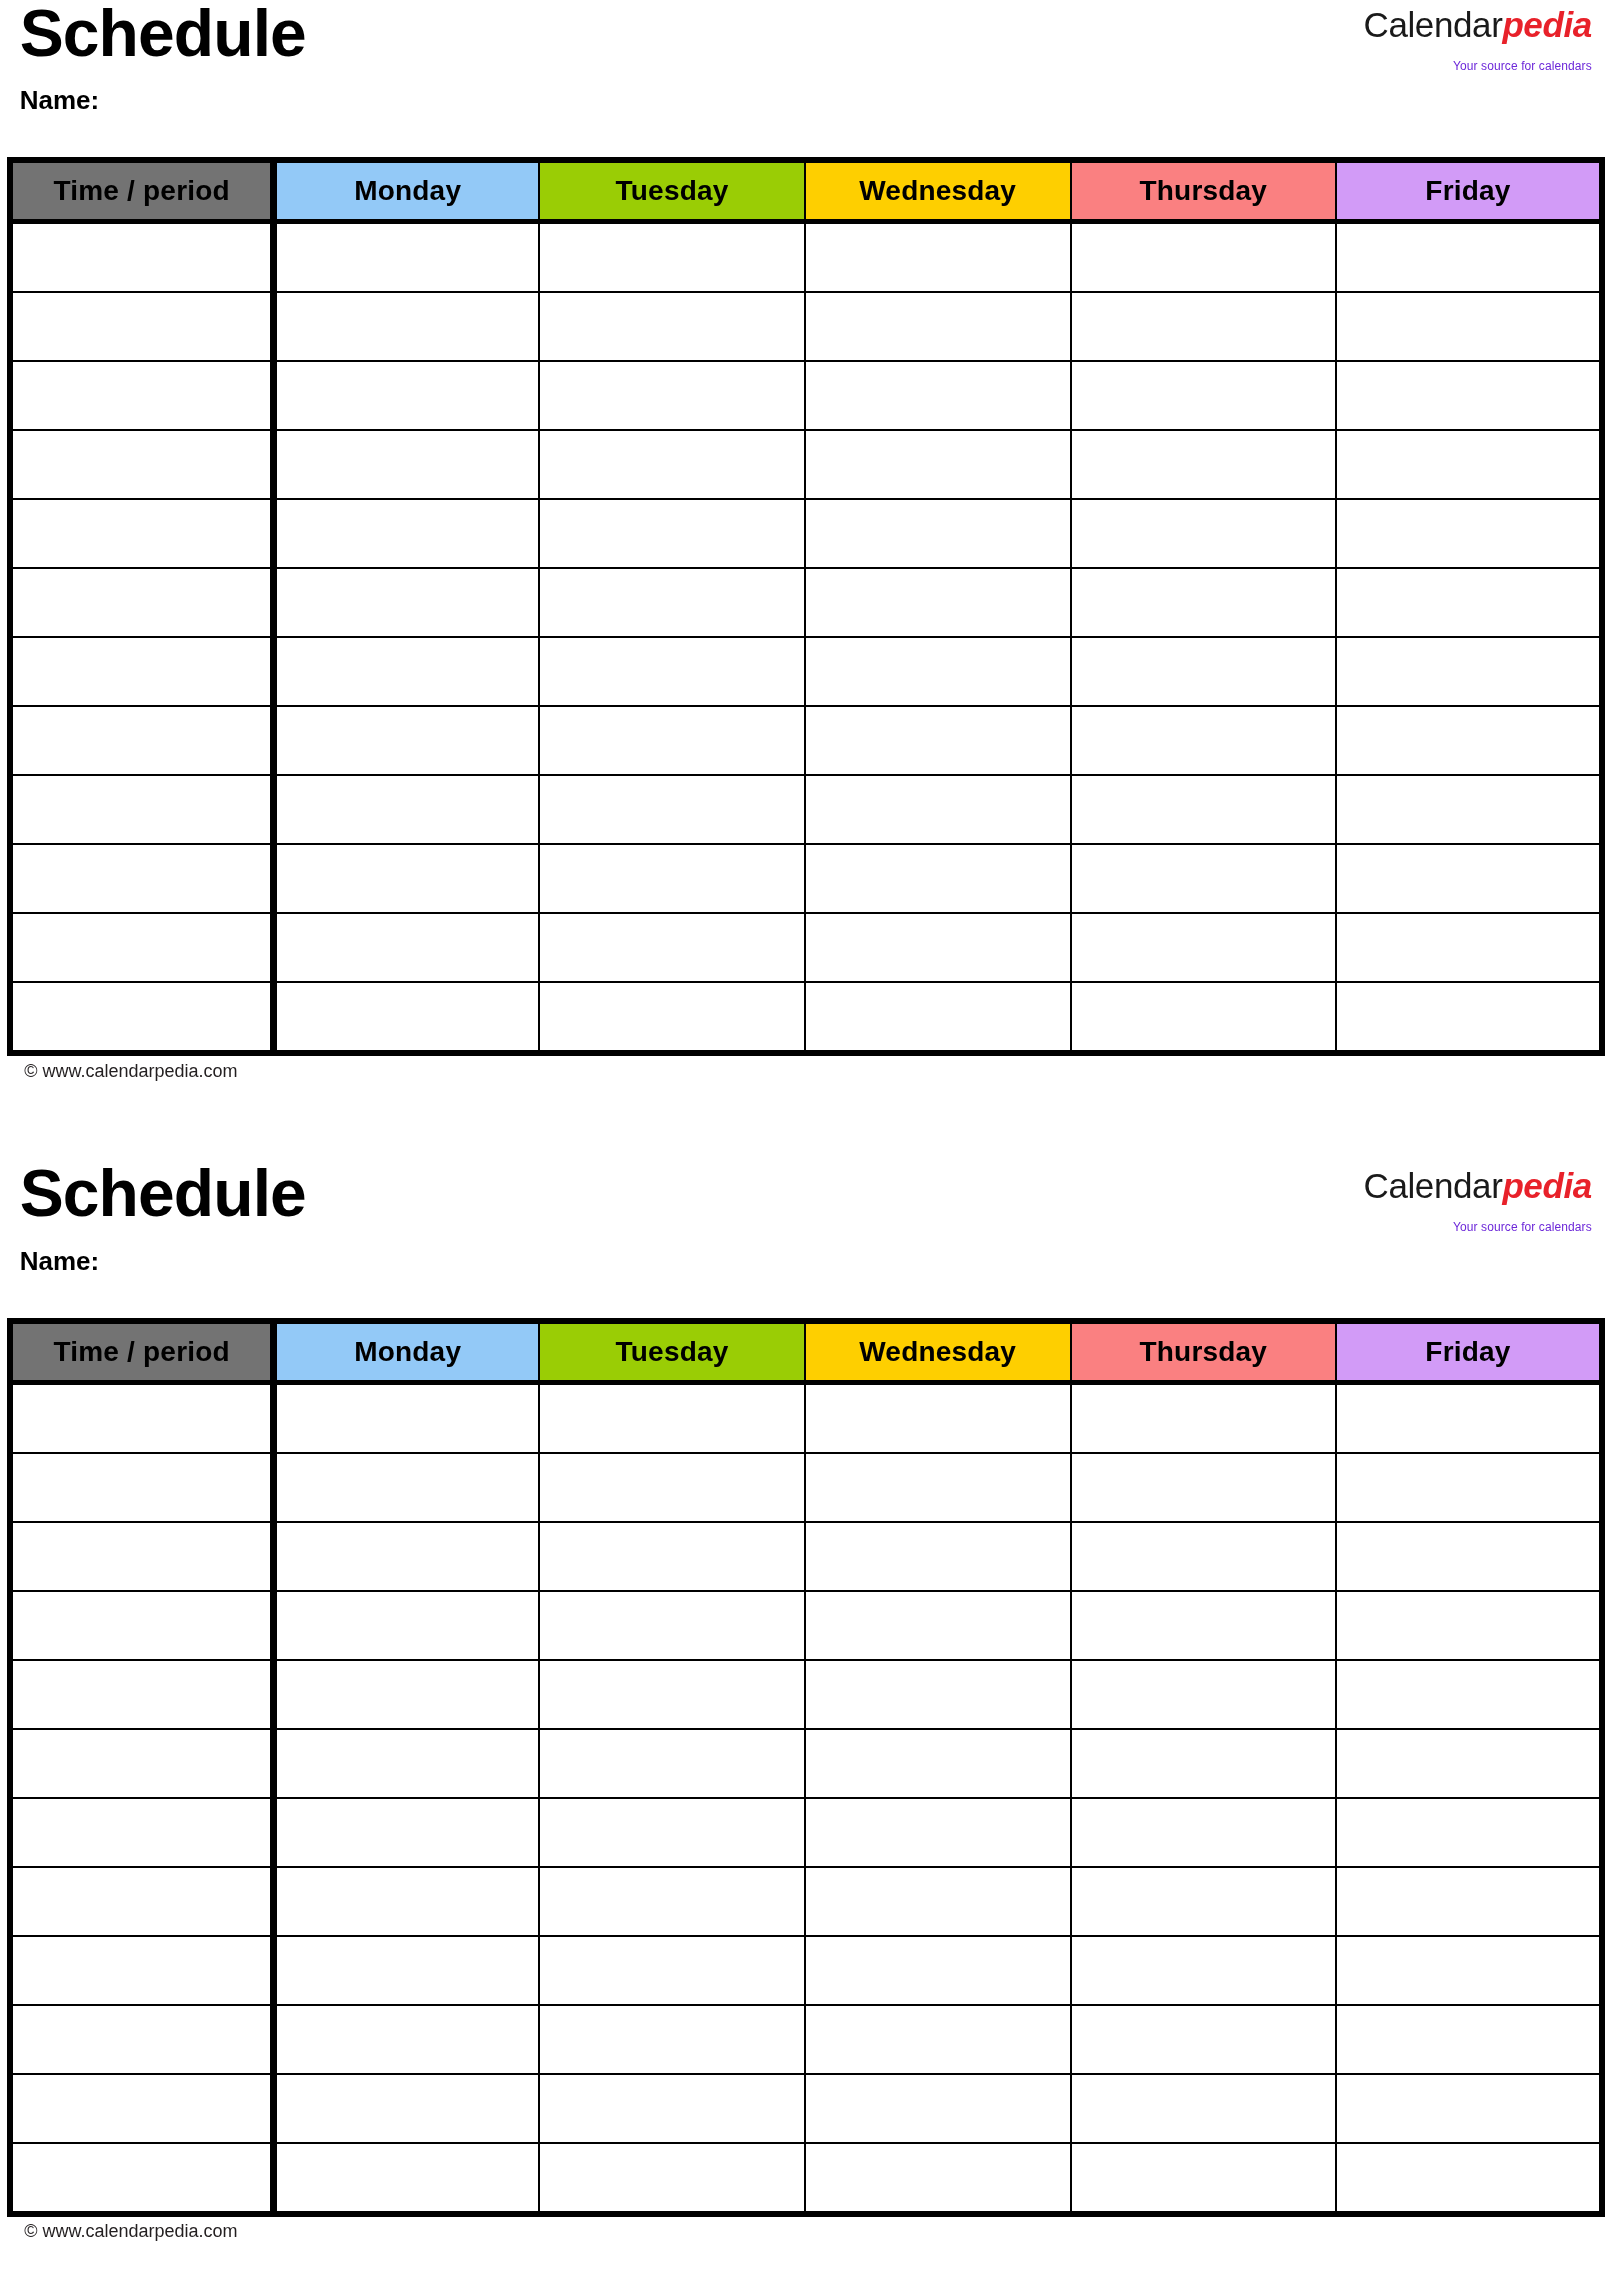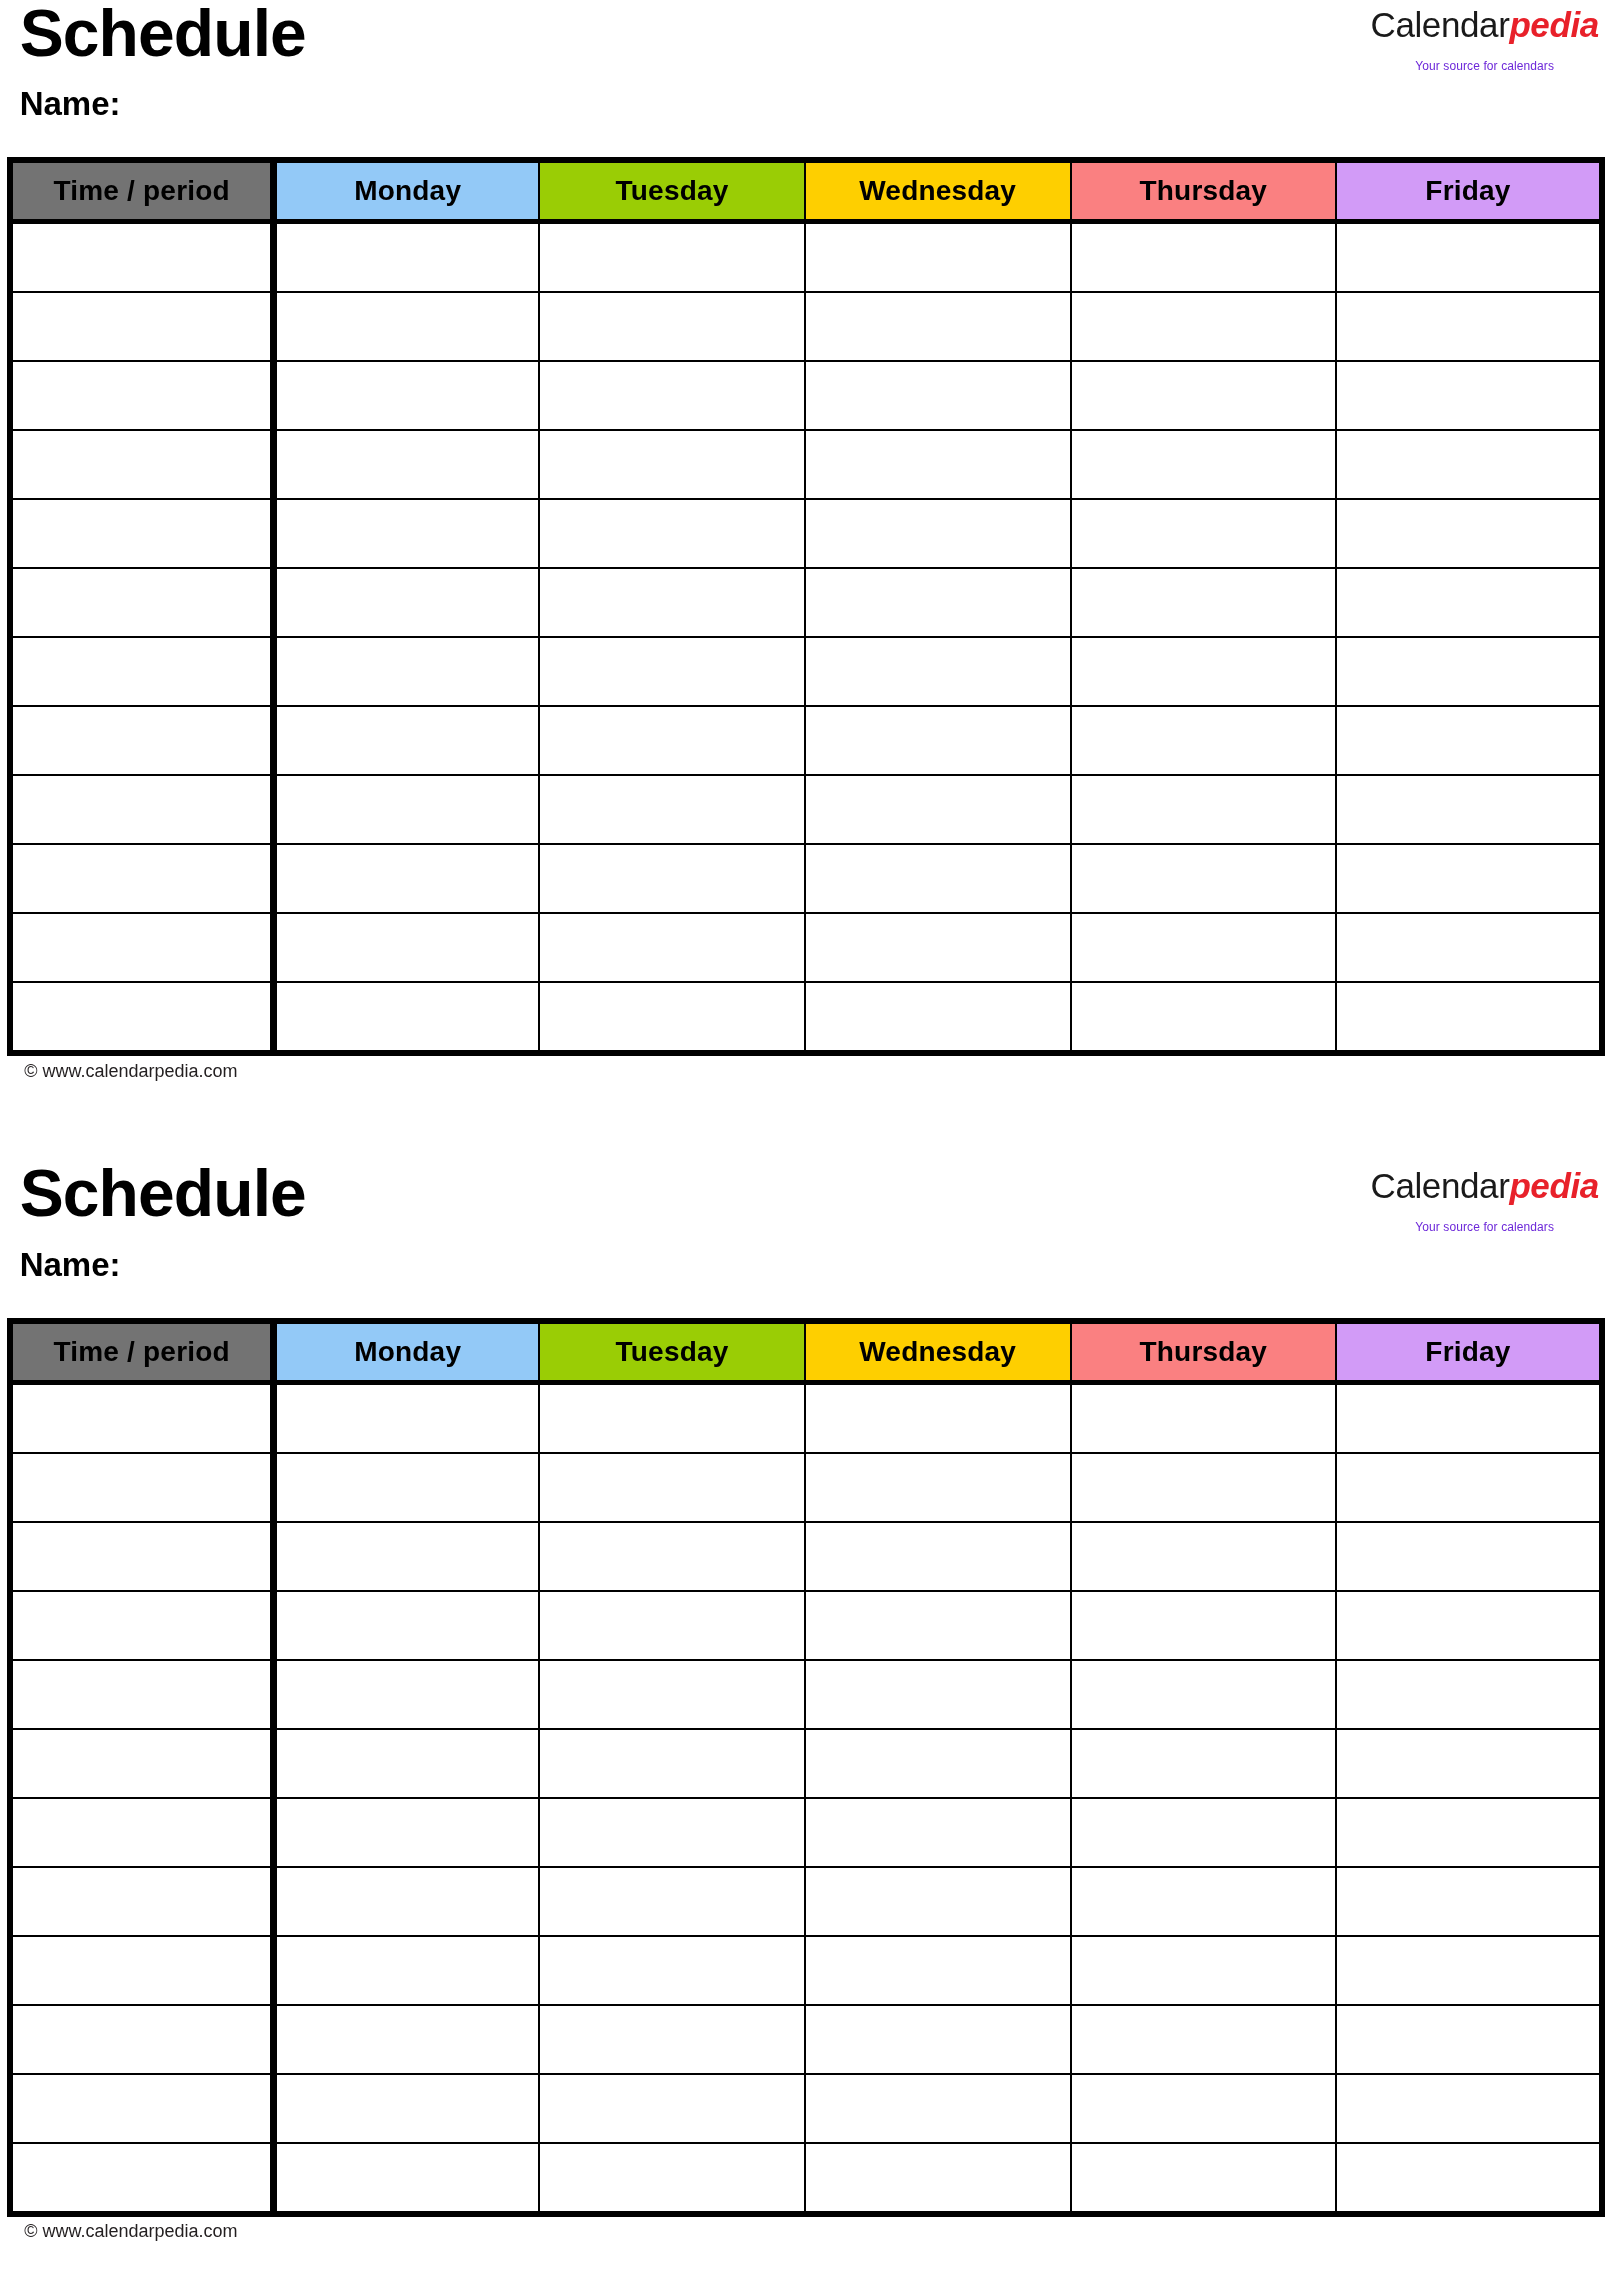--- a/index.html
+++ b/index.html
@@ -45,32 +45,32 @@
     font-weight: bold;
     letter-spacing: -0.9px;
     line-height: 1.0;
     white-space: nowrap;
   }
 
   .name-label {
     position: absolute;
     left: 12.5px;
     top: 82px;
-    font-size: 33px;
+    font-size: 26px;
     font-weight: bold;
     line-height: 1.0;
     white-space: nowrap;
   }
 
   
   .logo {
     position: absolute;
-    right: 6px;
+    right: 13px;
     top: 1.8px;
-    text-align: center;
+    text-align: right;
     line-height: 1.0;
   }
   .logo-main {
     font-size: 35px;
     white-space: nowrap;
     letter-spacing: -0.4px;
   }
   .logo-cal {
     color: #1a1a1a;
     font-weight: normal;

